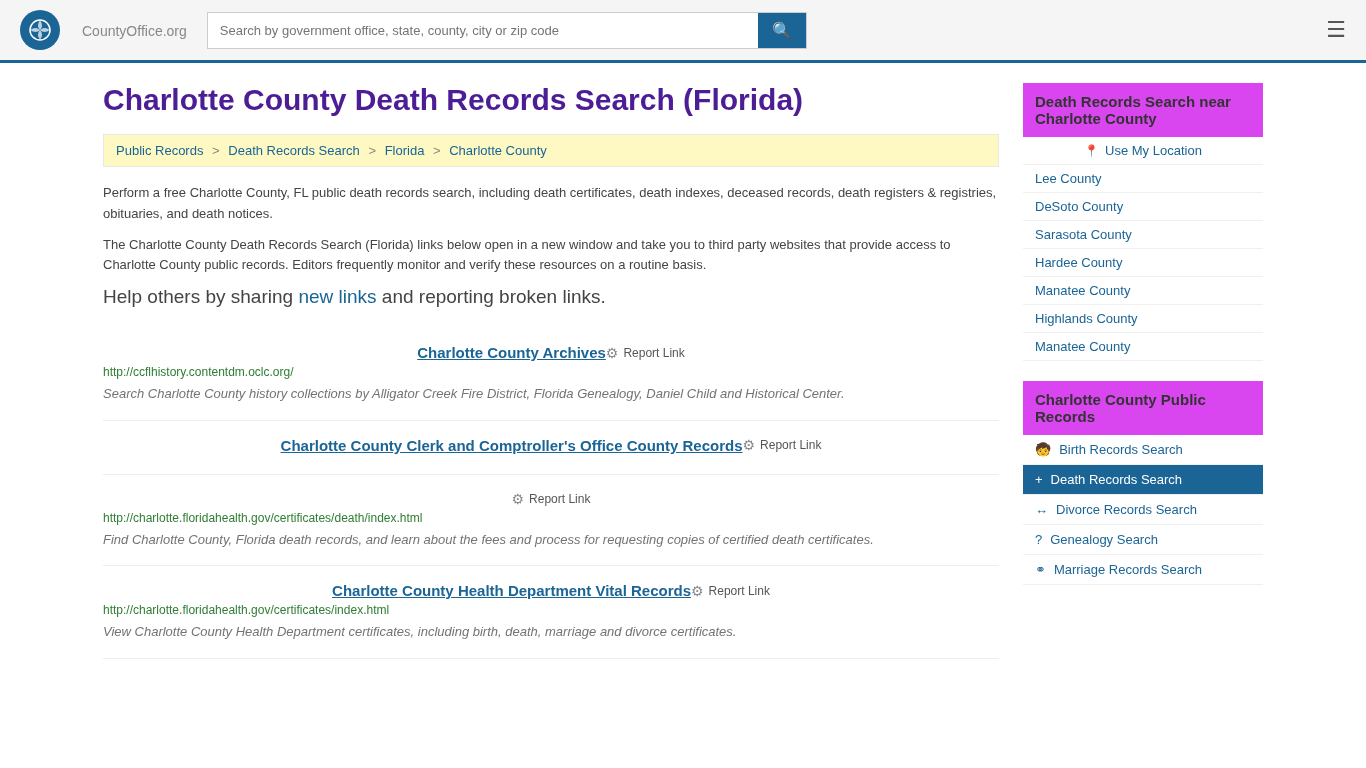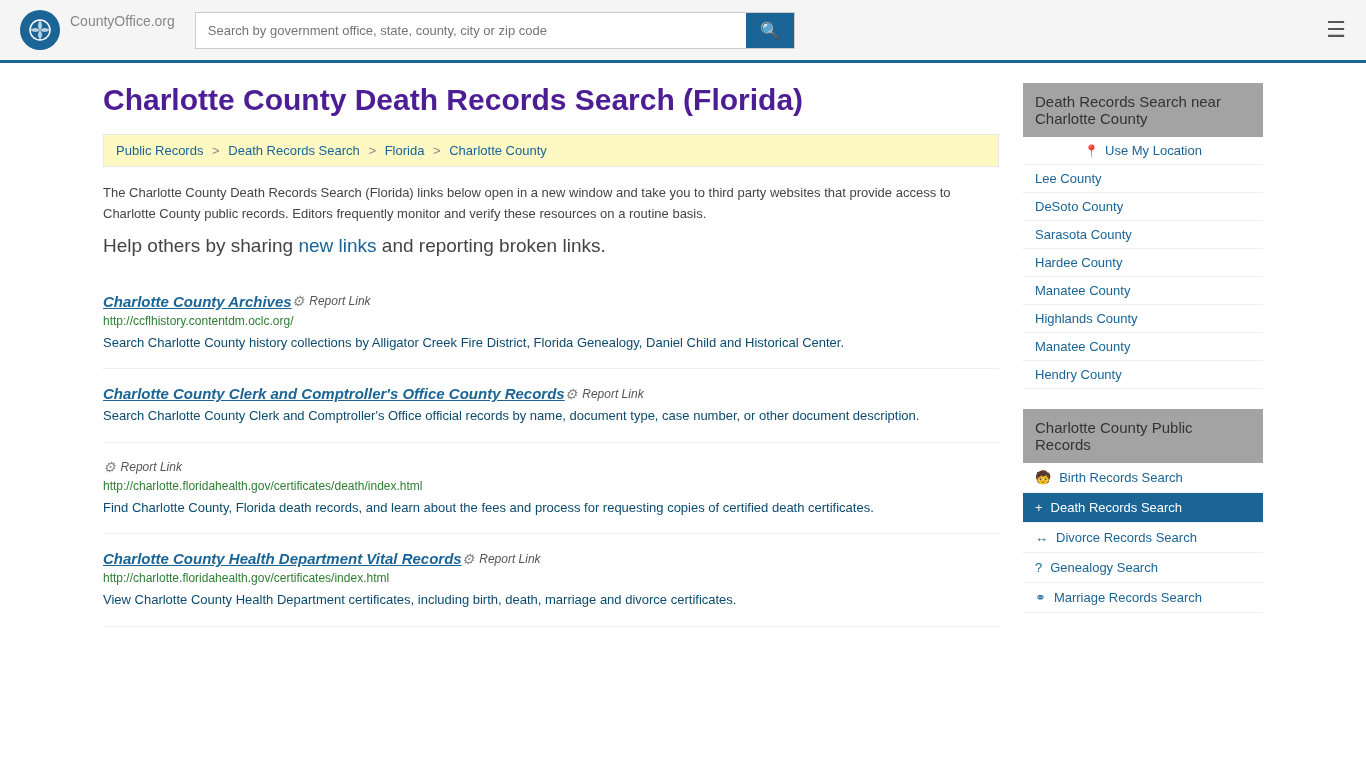--- a/index.html
+++ b/index.html
@@ -9,22 +9,22 @@
     .header {
       background: #f5f5f5;
       border-bottom: 3px solid #1a6496;
       padding: 10px 20px;
       display: flex;
       align-items: center;
       gap: 20px;
     }
     .logo-area {
       display: flex;
-      align-items: flex-start;
-      gap: 10px;
+      align-items: center;
+      gap: 22px;
       text-decoration: none;
       color: #333;
       font-size: 18px;
       font-weight: bold;
       white-space: nowrap;
     }
     .logo-circle {
       width: 40px;
       height: 40px;
       background: #1a6496;
@@ -104,24 +104,23 @@
     .help-text { font-size: 19px; margin-bottom: 20px; color: #444; }
     .help-text a { color: #1a6496; text-decoration: none; }
 
     
     .result-item {
       border-bottom: 1px solid #eee;
       padding: 16px 0;
     }
     .result-header {
       display: flex;
-      justify-content: flex-start;
+      justify-content: center;
       align-items: center;
       margin-bottom: 4px;
-      font-style: italic;
     }
     .result-title a {
       font-size: 15px;
       font-weight: bold;
       color: #1a6496;
       text-decoration: underline;
     }
     .report-link {
       display: flex;
       align-items: center;
@@ -130,28 +129,28 @@
       color: #555;
       cursor: pointer;
       white-space: nowrap;
     }
     .report-icon { font-size: 14px; color: #888; }
     .result-url {
       color: #2e7d32;
       font-size: 12px;
       margin-bottom: 5px;
     }
-    .result-desc { font-size: 13px; color: #0c4a6e; line-height: 1.5; }
+    .result-desc { font-size: 13px; color: #737373; line-height: 1.5; font-style: italic; }
 
     
     .sidebar-section-title {
-      background: #a3a3a3;
+      background: #d946ef;
       padding: 10px 12px;
       font-size: 15px;
-      font-weight: normal;
+      font-weight: bold;
       color: #333;
       margin-bottom: 0;
     }
     .sidebar-list { list-style: none; margin-bottom: 20px; }
     .sidebar-list li {
       padding: 6px 12px;
       border-bottom: 1px solid #f0f0f0;
       font-size: 13px;
     }
     .sidebar-list li a {
@@ -227,20 +226,21 @@
     <nav class="breadcrumb">
       <a href="#">Public Records</a>
       <span> &gt; </span>
       <a href="#">Death Records Search</a>
       <span> &gt; </span>
       <a href="#">Florida</a>
       <span> &gt; </span>
       <a href="#">Charlotte County</a>
     </nav>
 
+    <p class="description">Perform a free Charlotte County, FL public death records search, including death certificates, death indexes, deceased records, death registers &amp; registries, obituaries, and death notices.</p>
     <p class="description">The Charlotte County Death Records Search (Florida) links below open in a new window and take you to third party websites that provide access to Charlotte County public records. Editors frequently monitor and verify these resources on a routine basis.</p>
     <p class="help-text">
       <span>Help others by sharing </span><a href="#">new links</a><span> and reporting broken links.</span>
     </p>
 
     <div>
 
       <div class="result-item">
         <div class="result-header">
           <div class="result-title">
@@ -258,21 +258,20 @@
       <div class="result-item">
         <div class="result-header">
           <div class="result-title">
             <a href="#">Charlotte County Clerk and Comptroller's Office County Records</a>
           </div>
           <div class="report-link">
             <span class="report-icon">⚙</span>
             <span>Report Link</span>
           </div>
         </div>
-        <div class="result-desc">Search Charlotte County Clerk and Comptroller's Office official records by name, document type, case number, or other document description.</div>
       </div>
 
       <div class="result-item">
         <div class="result-header">
           <div class="report-link">
             <span class="report-icon">⚙</span>
             <span>Report Link</span>
           </div>
         </div>
         <div class="result-url">http://charlotte.floridahealth.gov/certificates/death/index.html</div>
@@ -304,21 +303,20 @@
       <li class="use-location">
         <a href="#">Use My Location</a>
       </li>
       <li><a href="#">Lee County</a></li>
       <li><a href="#">DeSoto County</a></li>
       <li><a href="#">Sarasota County</a></li>
       <li><a href="#">Hardee County</a></li>
       <li><a href="#">Manatee County</a></li>
       <li><a href="#">Highlands County</a></li>
       <li><a href="#">Manatee County</a></li>
-      <li><a href="#">Hendry County</a></li>
     </ul>
 
     <div class="sidebar-section-title">Charlotte County Public Records</div>
 
     <ul class="sidebar-records-list">
       <li>
         <a href="#">
           <span class="rec-icon">🧒</span>
           <span>Birth Records Search</span>
         </a>

